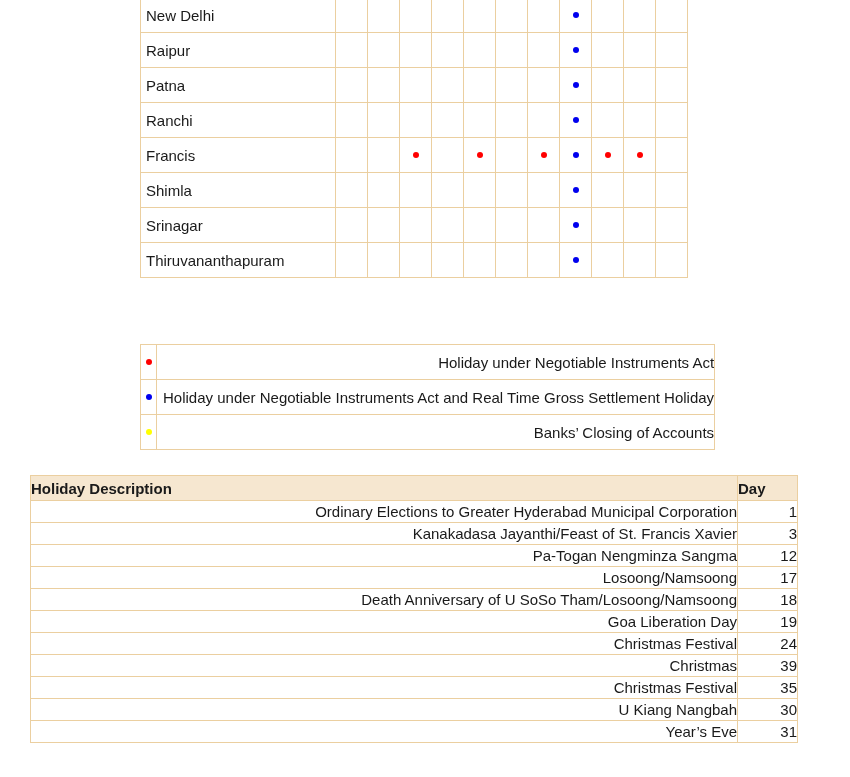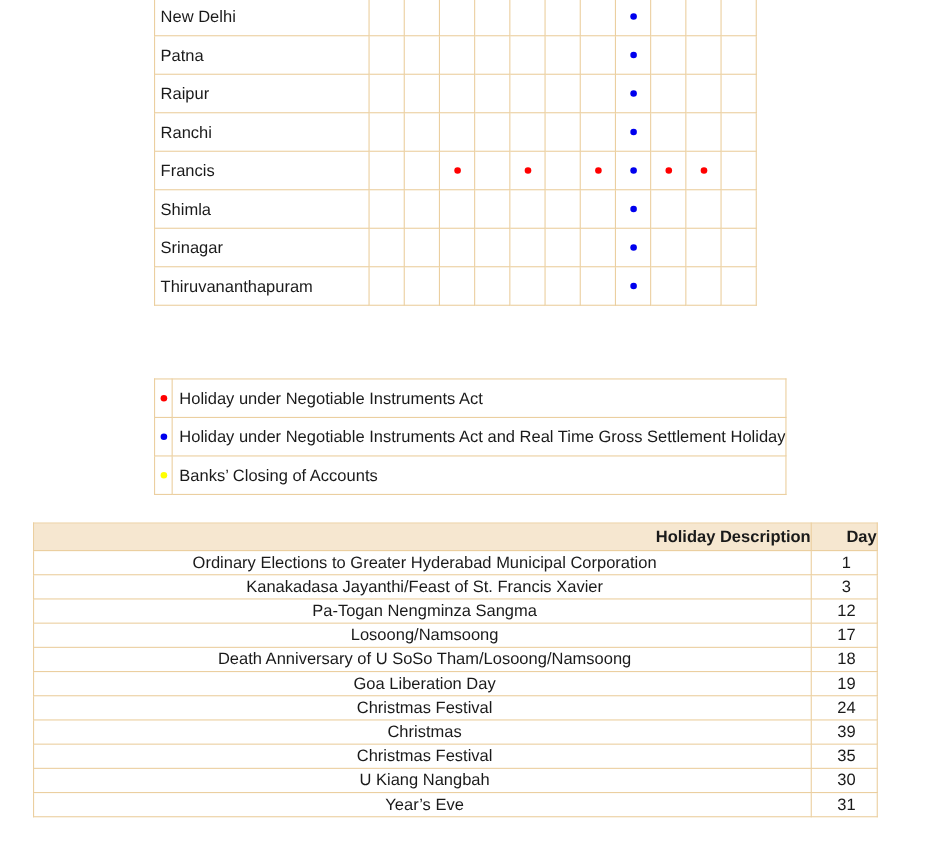--- a/index.html
+++ b/index.html
@@ -29,31 +29,31 @@
   .grid td.city{padding-left:5px;}
   col.citycol{width:195px;}
   col.daycol{width:32px;}
 
   .dot{display:block;width:6px;height:6px;border-radius:50%;margin:0 auto;}
   .dot.red{background:var(--red);}
   .dot.blue{background:var(--blue);}
   .dot.yellow{background:var(--yellow);}
 
   
-  .legend{position:absolute;left:140px;top:344px;}
+  .legend{position:absolute;left:140px;top:344px;text-align:right;}
   .legend td{border:1px solid var(--border);height:35px;padding:0;overflow:hidden;}
   .legend td.dotcol{width:16px;}
   .legend td.label{width:531px;padding-left:6px;white-space:nowrap;}
 
   
   .holiday{position:absolute;left:30px;top:475px;}
-  .holiday th{border:1px solid var(--border);background:var(--header-bg);height:25px;padding:0;font-weight:bold;text-align:right;}
+  .holiday th{border:1px solid var(--border);background:var(--header-bg);height:25px;padding:0;font-weight:bold;text-align:left;}
   .holiday th.desch{width:707px;}
   .holiday th.dayh{width:60px;}
-  .holiday td{border:1px solid var(--border);height:22px;padding:0 0 0 4px;overflow:hidden;white-space:nowrap;text-align:center;}
+  .holiday td{border:1px solid var(--border);height:22px;padding:0 0 0 4px;overflow:hidden;white-space:nowrap;text-align:right;}
 </style>
 </head>
 <body>
 
 <table class="grid">
   <colgroup id="grid-colgroup">
       <col class="citycol">
       <col class="daycol">
       <col class="daycol">
       <col class="daycol">
@@ -77,37 +77,37 @@
         <td class="day"></td>
         <td class="day"></td>
         <td class="day">
           <span class="dot blue"></span>
         </td>
         <td class="day"></td>
         <td class="day"></td>
         <td class="day"></td>
       </tr>
       <tr>
+        <td class="city">Raipur</td>
+        <td class="day"></td>
+        <td class="day"></td>
+        <td class="day"></td>
+        <td class="day"></td>
+        <td class="day"></td>
+        <td class="day"></td>
+        <td class="day"></td>
+        <td class="day">
+          <span class="dot blue"></span>
+        </td>
+        <td class="day"></td>
+        <td class="day"></td>
+        <td class="day"></td>
+      </tr>
+      <tr>
         <td class="city">Patna</td>
-        <td class="day"></td>
-        <td class="day"></td>
-        <td class="day"></td>
-        <td class="day"></td>
-        <td class="day"></td>
-        <td class="day"></td>
-        <td class="day"></td>
-        <td class="day">
-          <span class="dot blue"></span>
-        </td>
-        <td class="day"></td>
-        <td class="day"></td>
-        <td class="day"></td>
-      </tr>
-      <tr>
-        <td class="city">Raipur</td>
         <td class="day"></td>
         <td class="day"></td>
         <td class="day"></td>
         <td class="day"></td>
         <td class="day"></td>
         <td class="day"></td>
         <td class="day"></td>
         <td class="day">
           <span class="dot blue"></span>
         </td>

